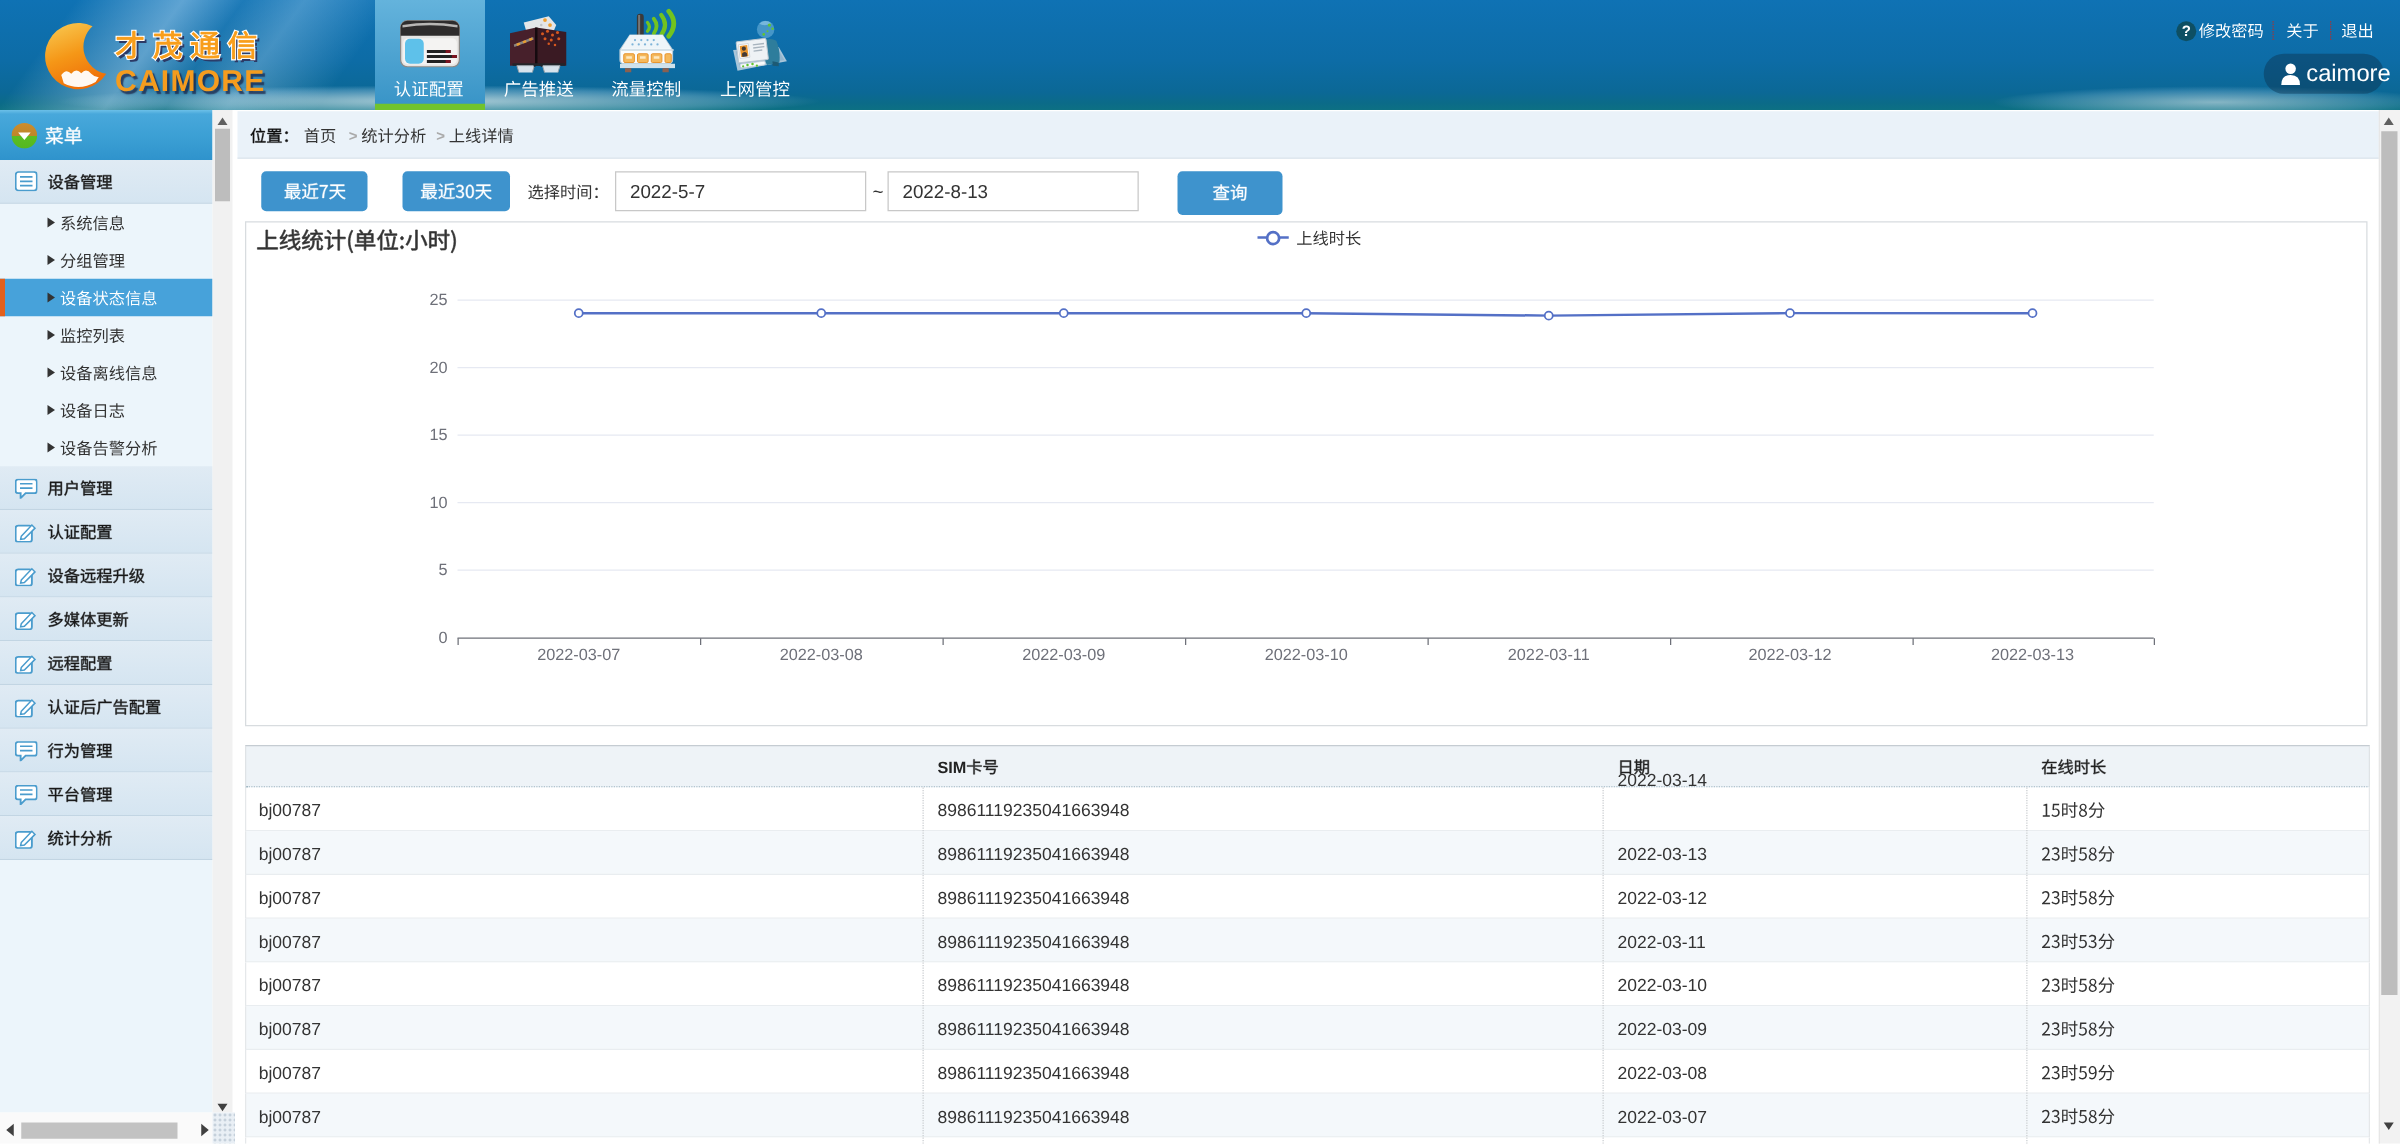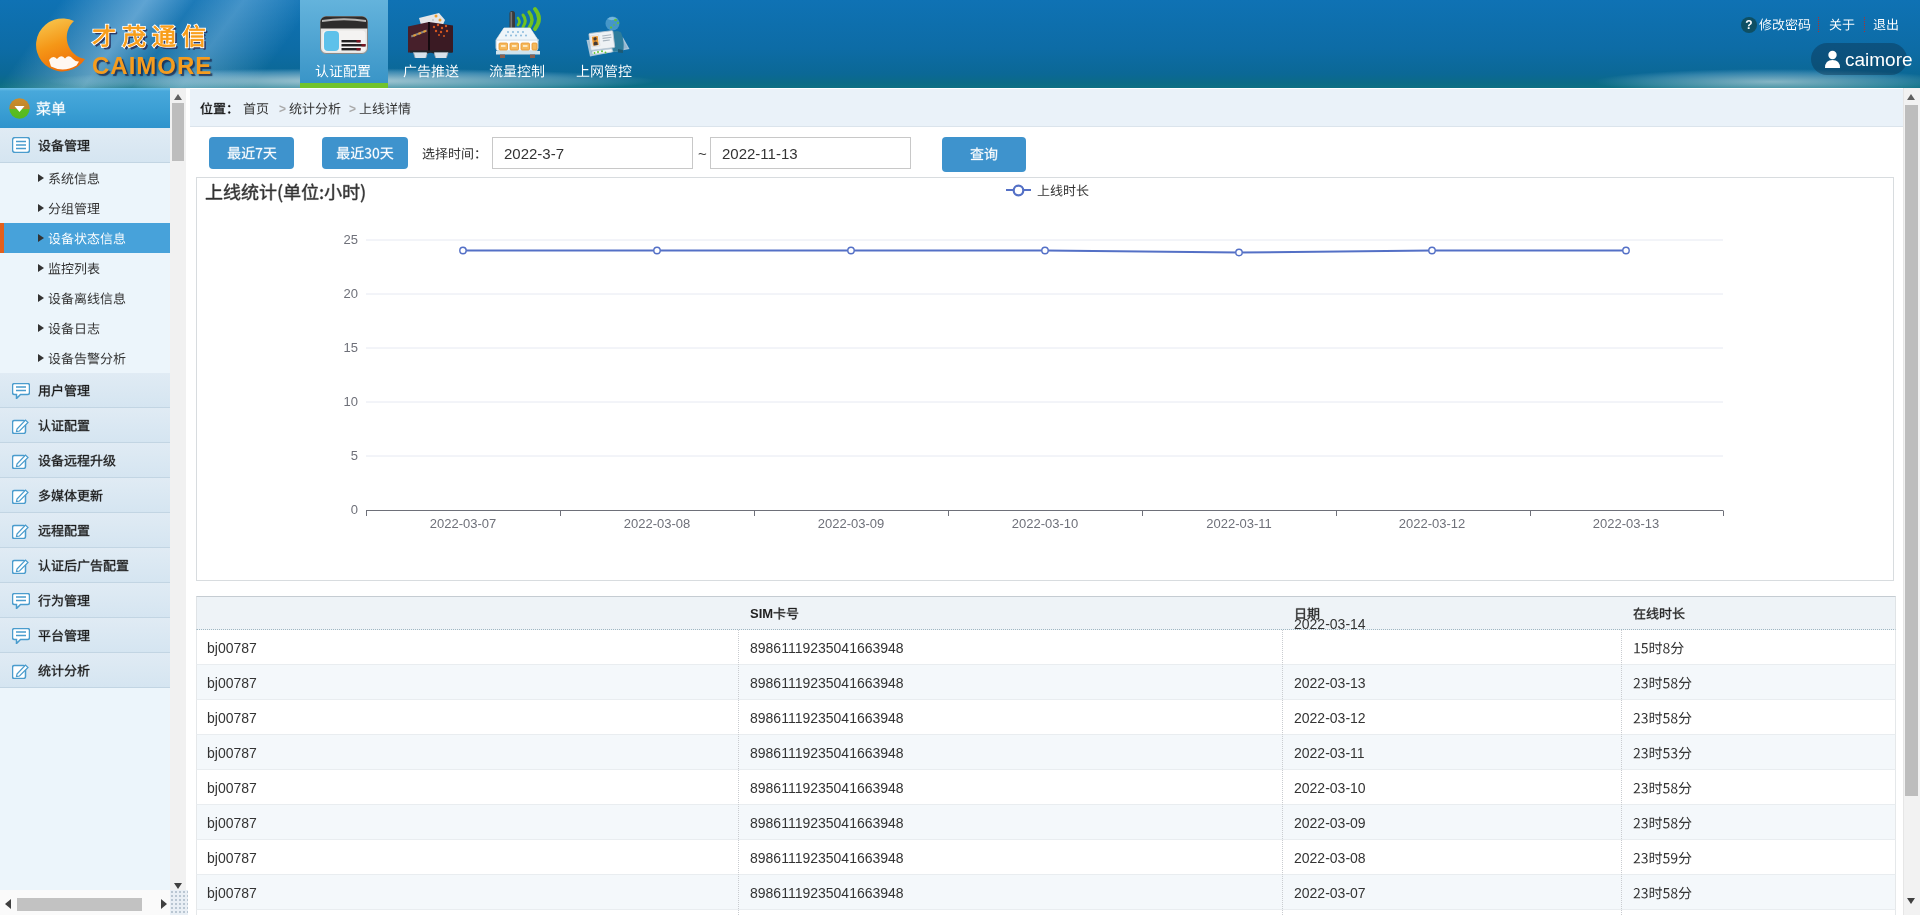--- a/index.html
+++ b/index.html
@@ -636,25 +636,25 @@
     <svg class="ct" style="width:65.0px;height:13.0px;position:absolute;left:422.0px;top:146.5px;" viewBox="0 -880 5000 1000" fill="#333333">
       <g transform="scale(1,-1)">
         <use href="#u9009" x="0"></use>
         <use href="#u62e9" x="1000"></use>
         <use href="#u65f6" x="2000"></use>
         <use href="#u95f4" x="3000"></use>
         <use href="#uff1a" x="4000"></use>
       </g>
     </svg>
     <div class="inp" style="left:492px">
-      <span>2022-3-7</span>
+      <span>2022-5-7</span>
     </div>
     <div style="position:absolute;left:698px;top:145px;font:15px 'Liberation Sans',sans-serif;color:#333">~</div>
     <div class="inp" style="left:710px">
-      <span>2022-11-13</span>
+      <span>2022-8-13</span>
     </div>
     <div class="btn" style="left:942px;top:136.5px;width:84px;height:35px">
       <div style="position:absolute;left:50%;top:50%;transform:translate(-50%,-50%)">
         <svg class="ct" style="width:28.0px;height:14.0px;" viewBox="0 -880 2000 1000" fill="#ffffff" stroke="#ffffff" stroke-width="24">
           <g transform="scale(1,-1)">
             <use href="#u67e5" x="0"></use>
             <use href="#u8be2" x="1000"></use>
           </g>
         </svg>
       </div>

